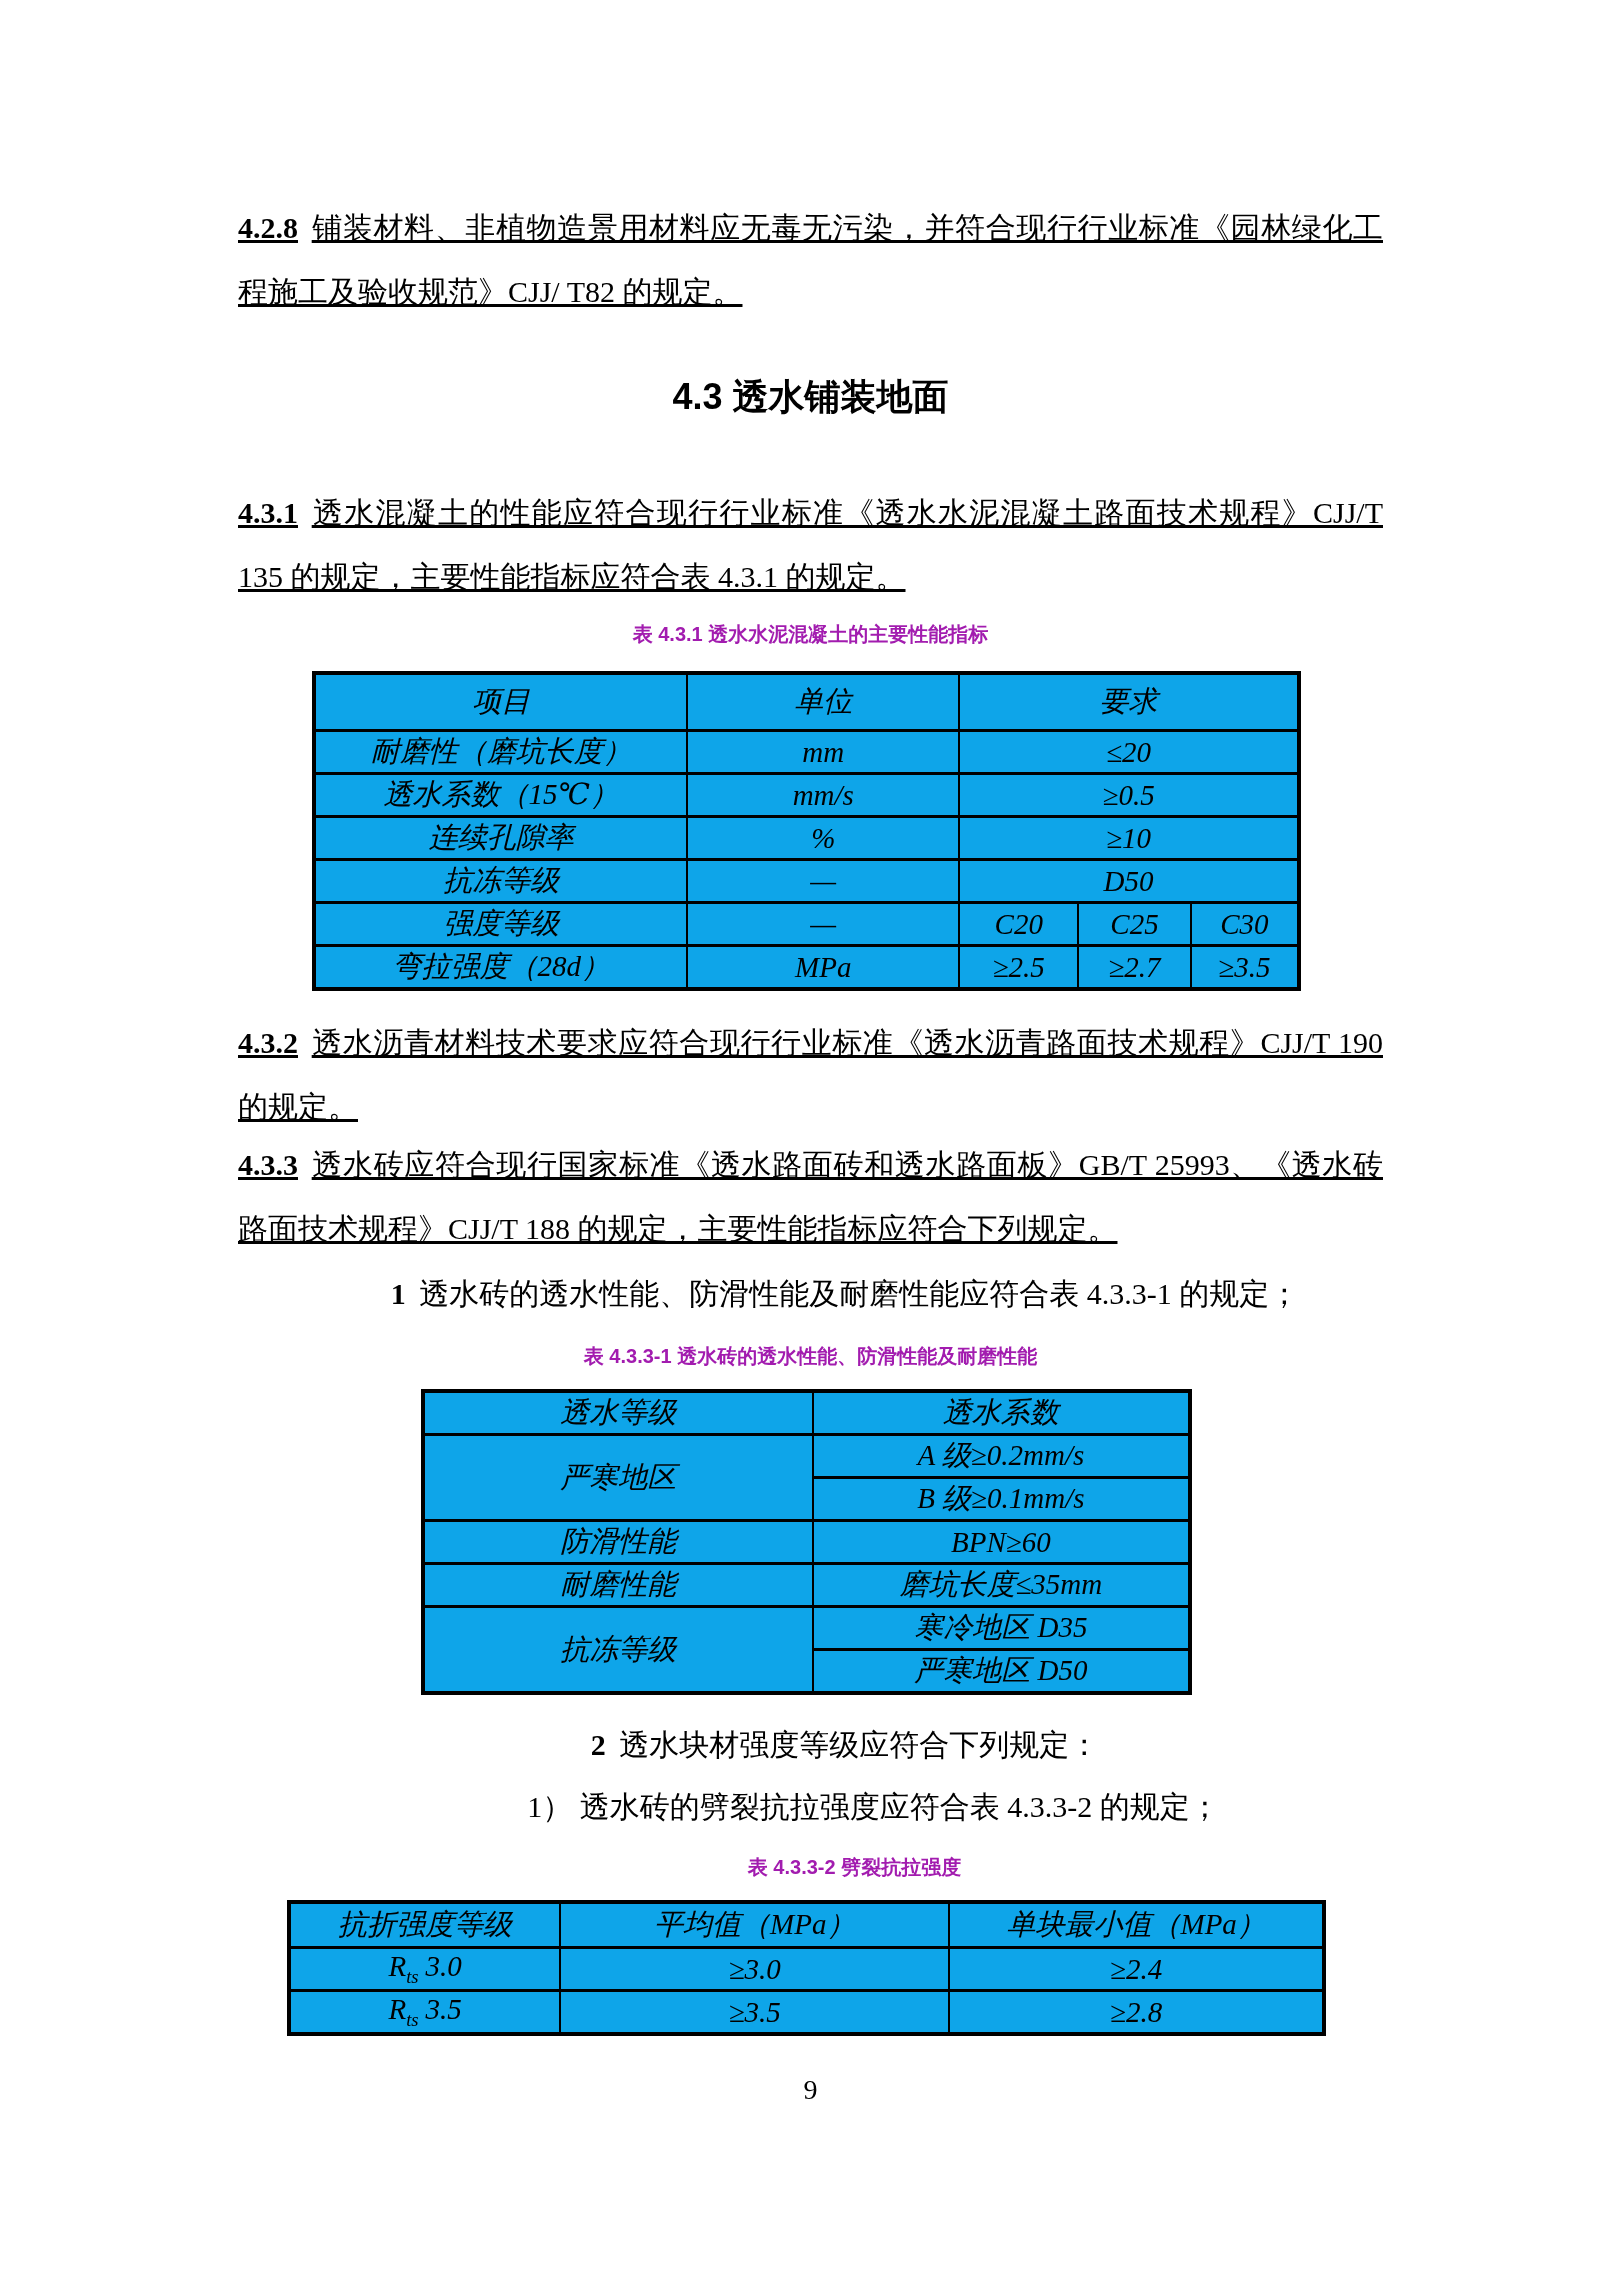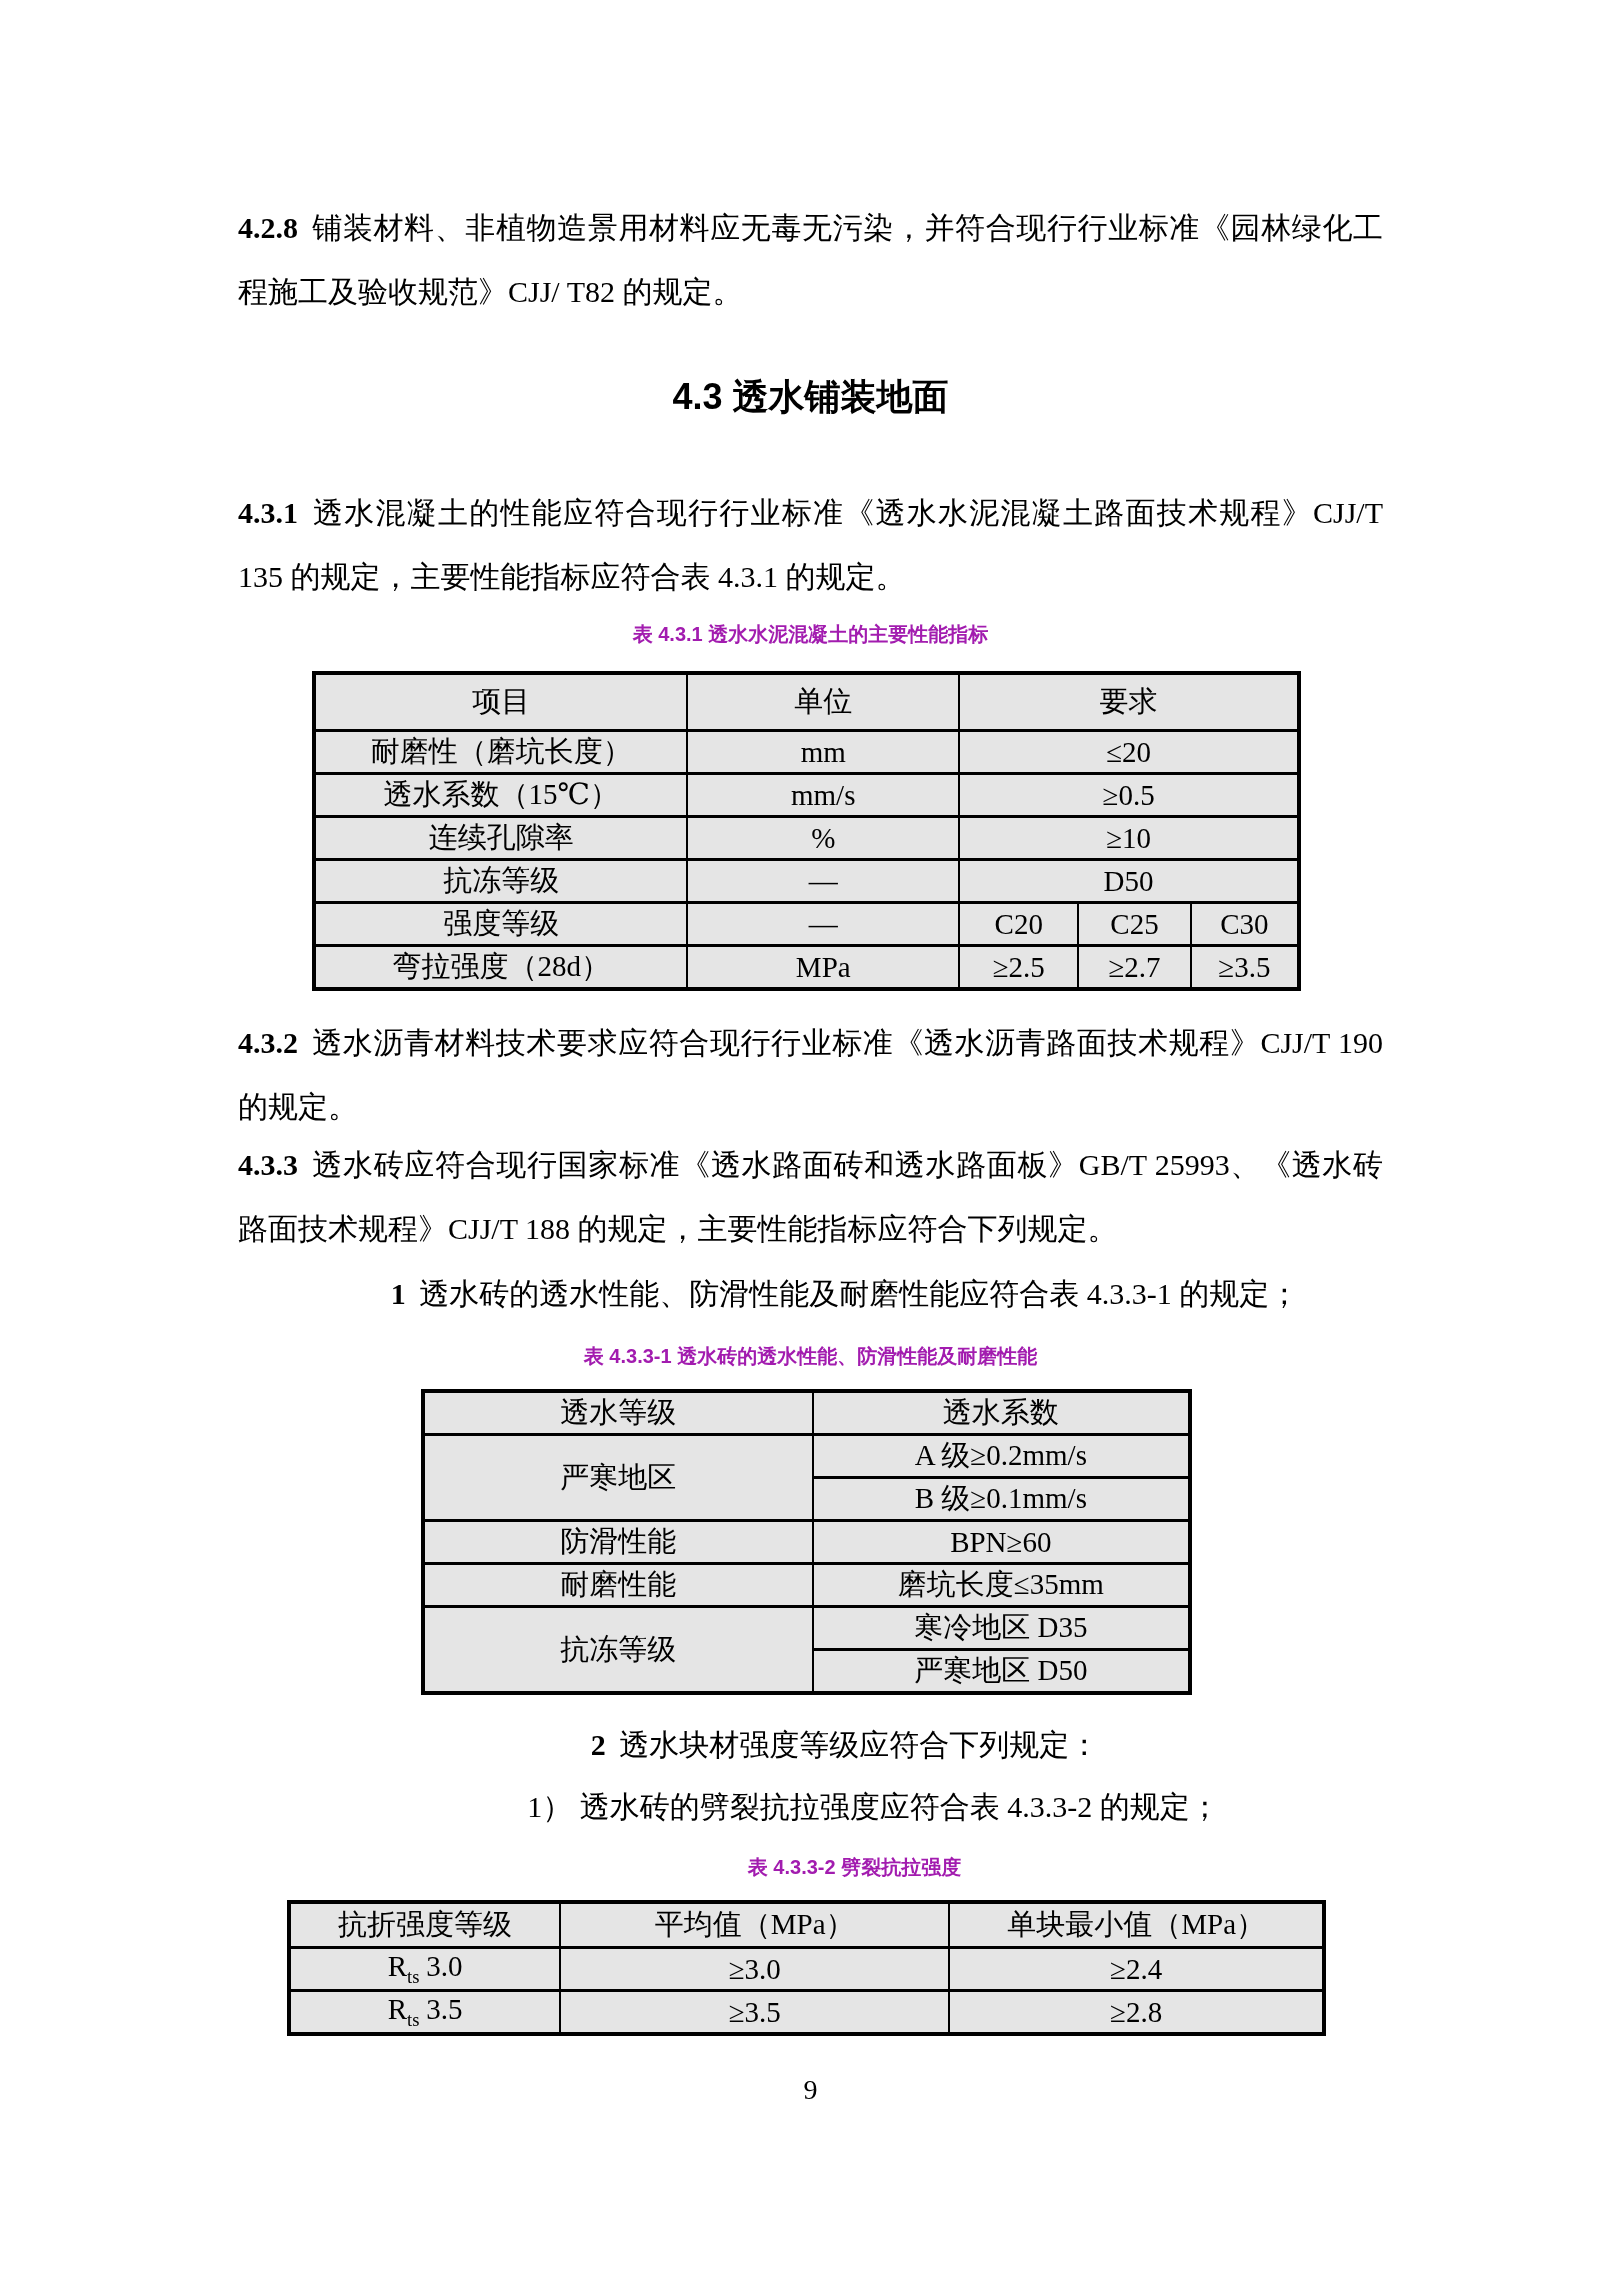--- a/index.html
+++ b/index.html
@@ -5,38 +5,39 @@
   html,body{margin:0;padding:0;background:#ffffff;}
   .page{
     position:relative;width:1621px;height:2293px;background:#ffffff;
     color:#000;font-family:"Liberation Serif","DejaVu Serif",serif;
     overflow:hidden;
   }
   .para{
     position:absolute;left:238px;width:1145px;
     font-size:30px;line-height:64px;text-align:justify;
     color:#000;
+    text-decoration:underline;
   }
   .pnum{font-weight:700;margin-right:13.7px;}
   .heading{
     position:absolute;left:0;width:100%;text-align:center;
     font-family:"Liberation Sans","DejaVu Sans",sans-serif;
     font-weight:700;font-size:36px;line-height:43px;color:#000;
   }
   .caption{
     position:absolute;left:0;width:100%;text-align:center;
     font-family:"Liberation Sans","DejaVu Sans",sans-serif;
     font-weight:700;font-size:20px;line-height:37px;color:#a21caf;
   }
   .itemline{
     position:absolute;font-size:30px;line-height:64px;text-align:center;color:#000;
   }
   table.tbl{
     position:absolute;border-collapse:collapse;table-layout:fixed;
-    background:#e5e5e5;border:4.9px solid #000;
+    background:#0ea5e9;border:4.9px solid #000;font-style:italic;
   }
   table.tbl td{
     border-left:2px solid #000;border-right:2px solid #000;
     border-top:3.9px solid #000;border-bottom:3.9px solid #000;
     text-align:center;vertical-align:middle;
     font-size:29px;padding:0 5.9px;color:#000;white-space:nowrap;
   }
   .t431{left:312px;top:671px;width:989px;}
   .t431 td{height:40px;}
   .t431 tr.hdr td{height:54px;}

